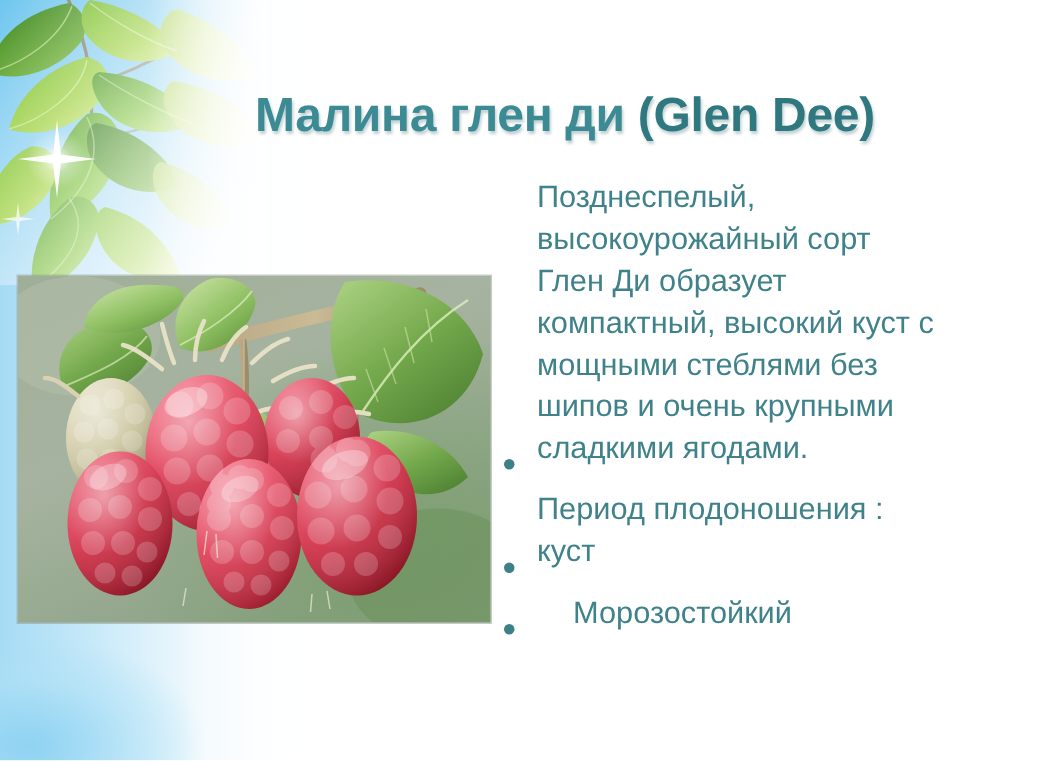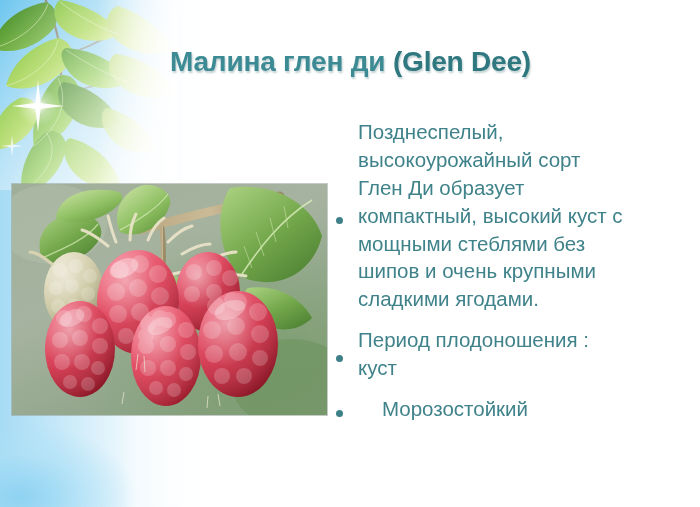--- a/index.html
+++ b/index.html
@@ -69,23 +69,23 @@
       rgba(255,255,255,0) 55%,
       rgba(255,255,255,0.55) 78%,
       rgba(255,255,255,0.98) 100%);
     pointer-events: none;
   }
 
   
   .title {
     position: absolute;
     left: 170px;
-    top: 27px;
+    top: 38px;
     width: 520px;
-    font-size: 28px;
+    font-size: 32px;
     line-height: 1.12;
     color: #3c8b94;
     letter-spacing: -0.2px;
     text-shadow: 1px 2px 2px rgba(120,150,155,0.45);
     white-space: nowrap;
   }
   .title .latin {
     font-weight: bold;
     color: #2f7880;
   }
@@ -108,21 +108,21 @@
     position: absolute;
     left: 336px;
     top: 118px;
     width: 350px;
     color: #3f828a;
     font-size: 20.5px;
     line-height: 1.36;
   }
   .bullet-row {
     display: flex;
-    align-items: center;
+    align-items: flex-end;
     margin-bottom: 13px;
   }
   .bullet-row:last-child { margin-bottom: 0; gap: 24px; }
   .bullet-dot {
     flex: 0 0 auto;
     width: 22px;
     padding-top: 9px;
   }
   .bullet-dot i {
     display: block;

